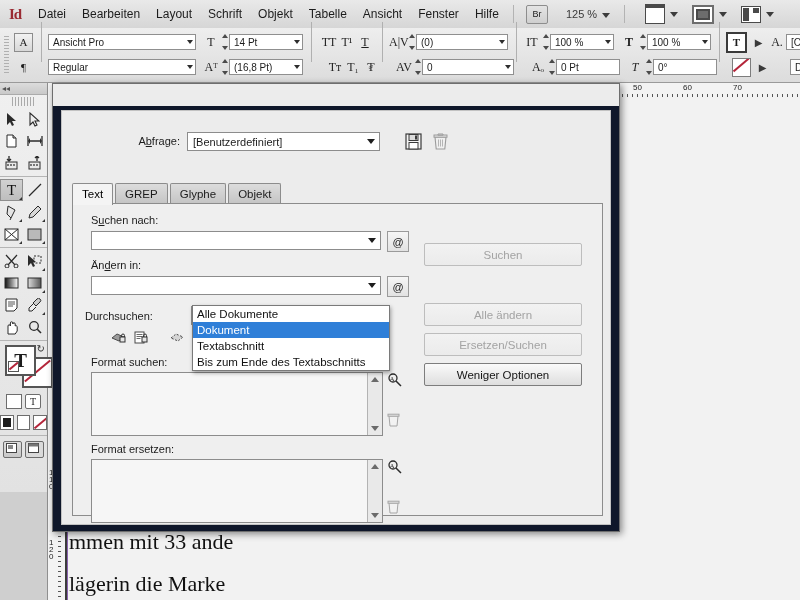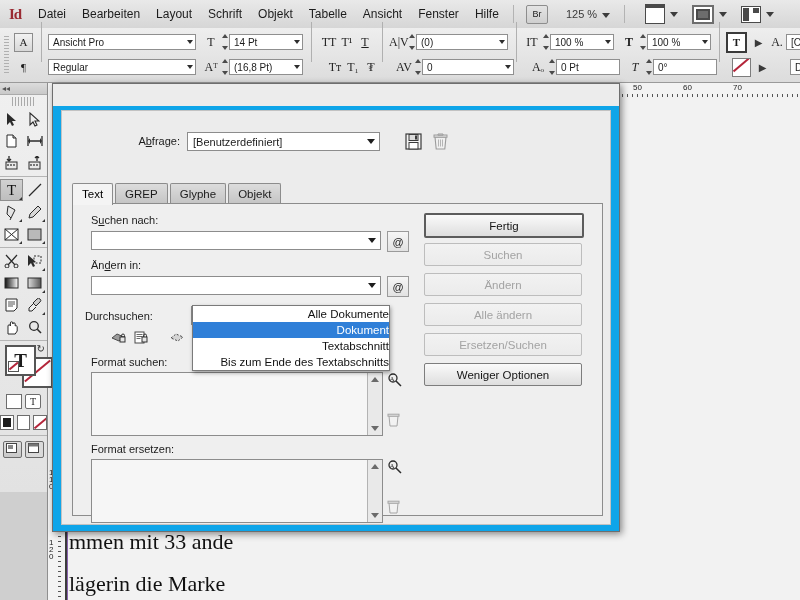--- a/index.html
+++ b/index.html
@@ -106,21 +106,21 @@
   .guide-v{position:absolute;left:6px;top:430px;bottom:0;width:1px;background:#8b63b0;}
 
   
   .dialog{position:absolute;left:52px;top:83px;width:566px;height:447px;
     background:#ececec;border:1px solid #6e6e6e;box-shadow:2px 2px 7px rgba(0,0,0,.45);}
   .dlg-title{height:22px;background:linear-gradient(#f4f4f4,#e2e2e2);
     border-bottom:1px solid #bdbdbd;display:flex;align-items:center;padding:0 4px 0 8px;}
   .dlg-title span.t{font-size:12px;color:#1c1c1c;}
   .dlg-close{margin-left:auto;width:17px;height:16px;border:1px solid #8e4a42;border-radius:2px;
     background:linear-gradient(#e08070,#c45b4b);color:#fff;font-size:9px;text-align:center;line-height:15px;}
-  .dlg-body{position:absolute;left:0;top:22px;right:0;bottom:0;background:#0ea5e9;padding-left:8px;}
+  .dlg-body{position:absolute;left:0;top:22px;right:0;bottom:0;background:#0f172a;padding-left:8px;}
   .dlg-inner{position:absolute;left:8px;top:4px;right:8px;bottom:6px;
     background:#ececec;border:1px solid #c2c2c2;}
 
   .lbl{font-size:11px;color:#1c1c1c;}
   .lbl u{text-decoration:underline;}
   .combo{border:1px solid #8c8c8c;background:#fff;height:19px;display:flex;align-items:center;
     padding-left:5px;font-size:11px;box-sizing:border-box;}
   .combo .arrowbox{margin-left:auto;width:17px;height:100%;display:flex;align-items:center;justify-content:center;}
   .combo .arrowbox i{width:0;height:0;border-left:4px solid transparent;border-right:4px solid transparent;
     border-top:5px solid #1d1d1d;}
@@ -143,21 +143,21 @@
   .lb-ar.dn{bottom:4px;border-top:5px solid #6a6a6a;}
 
   .btn{width:156px;height:21px;border:1px solid #7d7d7d;border-radius:2px;
     background:linear-gradient(#fafafa,#dedede);font-size:11.5px;color:#151515;
     display:flex;align-items:center;justify-content:center;}
   .btn.primary{border:2px solid #5c5c5c;}
   .btn.disabled{color:#a3a3a3;border-color:#bdbdbd;background:linear-gradient(#f2f2f2,#ebebeb);}
 
   .dropdown-list{position:absolute;border:1px solid #7a7a7a;background:#fff;z-index:40;
     box-shadow:1px 2px 4px rgba(0,0,0,.35);}
-  .dd-opt{height:16px;line-height:16px;padding-left:4px;font-size:11.5px;white-space:nowrap;color:#111;text-align:right;}
+  .dd-opt{height:16px;line-height:16px;padding-left:4px;font-size:11.5px;white-space:nowrap;color:#111;}
   .dd-opt.sel{background:#2f7fd8;color:#fff;}
 
   .optIcon{width:15px;height:14px;display:flex;align-items:center;justify-content:center;font-size:10px;color:#3a3a3a;}
 </style>
 </head>
 <body>
 
 <div class="app">
 
   <div class="menubar">
@@ -925,23 +925,21 @@
                 <text x="2.5" y="9" font-size="7" font-family="serif" fill="#2b2b2b">A</text>
               </svg>
           </div>
           <div style="position:absolute;left:314px;top:295px">
             <svg width="13" height="15" viewBox="0 0 13 15">
                 <path d="M2 4 h9 l-1 10 H3 Z" fill="#f2f2f2" stroke="#a5a5a5"></path>
                 <rect x="1" y="2.2" width="11" height="2" fill="#e6e6e6" stroke="#a5a5a5"></rect>
               </svg>
           </div>
 
-          <div style="position:absolute;left:351px;top:9px" class="btn primary">Fertig</div>
           <div style="position:absolute;left:351px;top:39px" class="btn disabled">Suchen</div>
-          <div style="position:absolute;left:351px;top:69px" class="btn disabled">Ändern</div>
           <div style="position:absolute;left:351px;top:99px" class="btn disabled">Alle ändern</div>
           <div style="position:absolute;left:351px;top:159px" class="btn">Weniger Optionen</div>
           <div style="position:absolute;left:351px;top:129px" class="btn disabled">Ersetzen/Suchen</div>
         </div>
       </div>
     </div>
   </div>
 
   <div class="dropdown-list" style="left:192px;top:305px;width:196px">
     <div class="dd-opt">Alle Dokumente</div>

